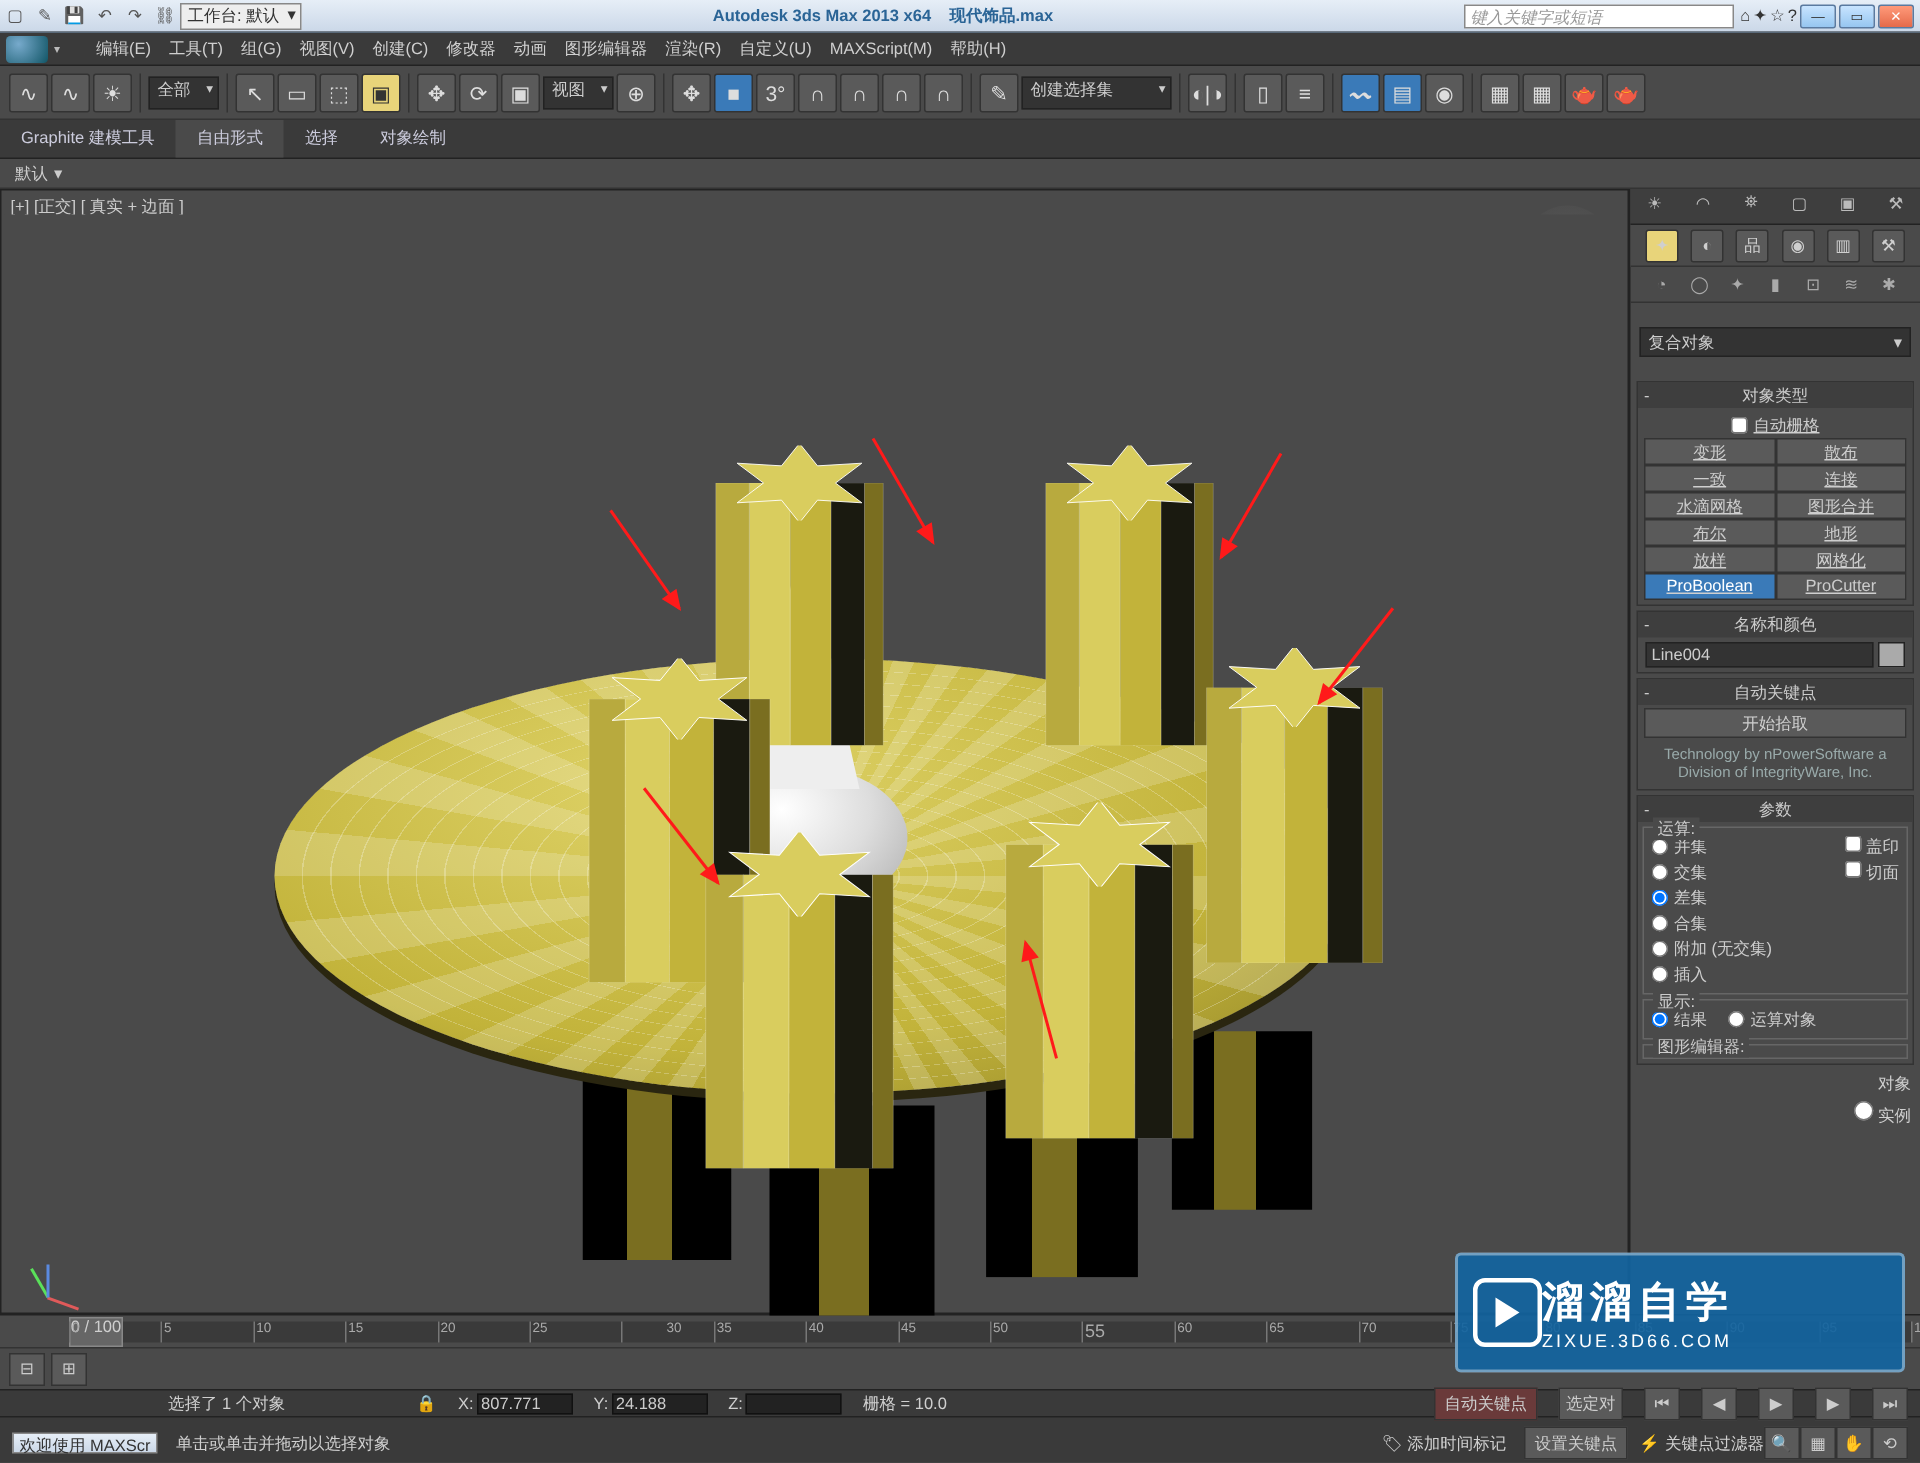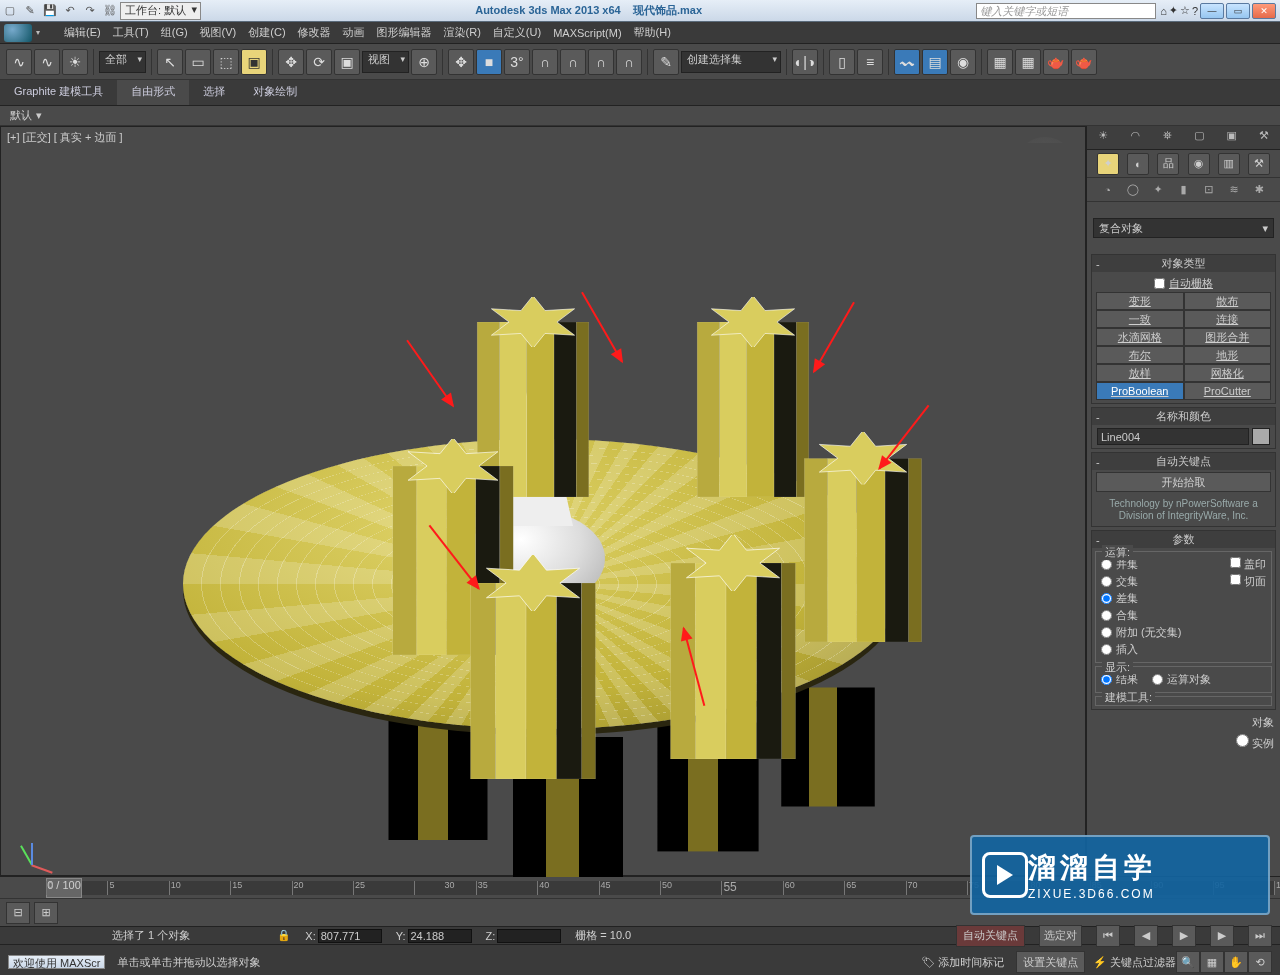--- a/index.html
+++ b/index.html
@@ -471,21 +471,21 @@
       <div class="fieldset">
         <span class="lg">显示:</span>
         <div class="chkrow" id="disprow">
             <input type="radio" name="disp" checked="" style="">
             <span style="margin-right: 10px;">结果</span>
             <input type="radio" name="disp" style="">
             <span style="margin-right: 10px;">运算对象</span>
           </div>
       </div>
       <div class="fieldset">
-        <span class="lg">建模工具:</span>
+        <span class="lg">图形编辑器:</span>
       </div>
     </div>
     <div style="padding:2px 6px; text-align:right;"><span>对象</span></div>
     <div style="padding:2px 6px; text-align:right;"><input type="radio" style=""> <span>实例</span></div>
   </div>
 </div>
 
 <div class="timeline">
   <div class="ruler" id="ruler">
     <div class="frame">0 / 100</div>

